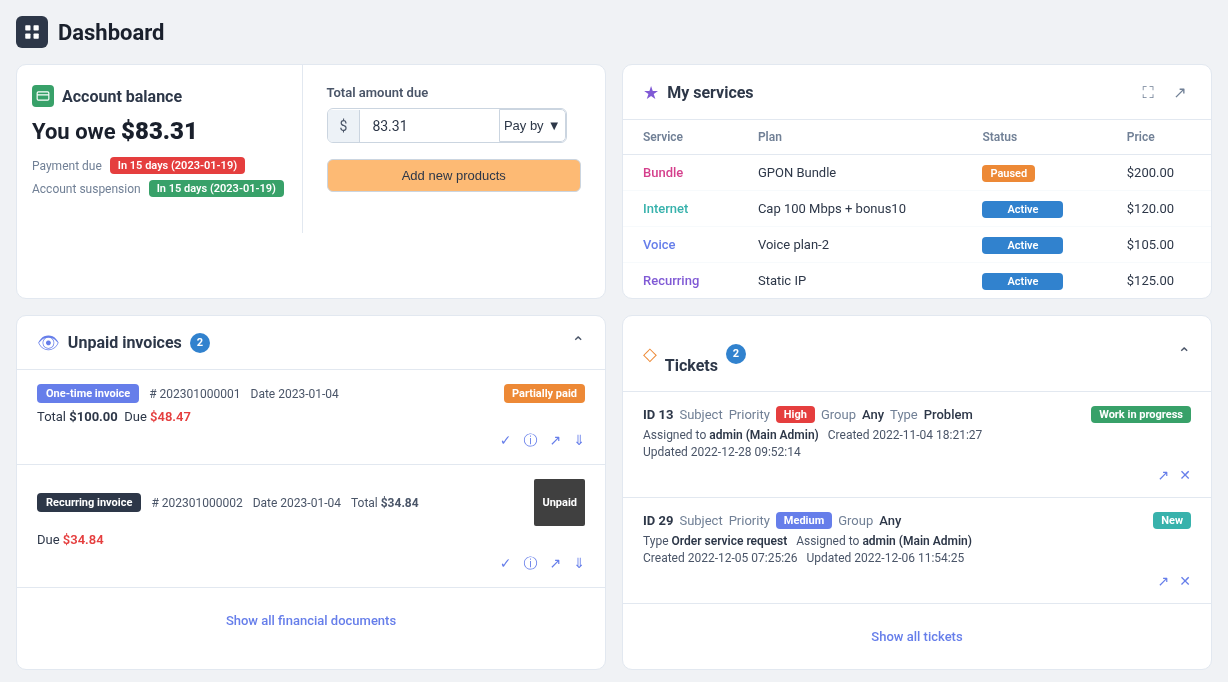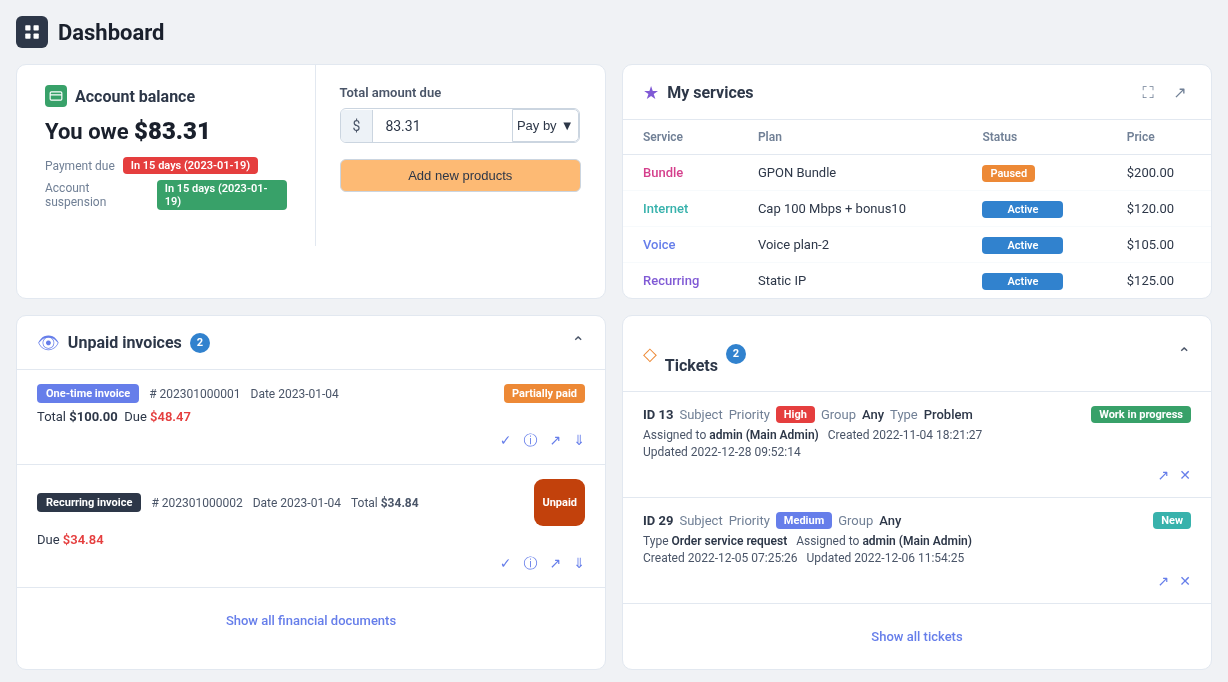--- a/index.html
+++ b/index.html
@@ -114,21 +114,21 @@
       font-size: 13px;
       color: #2d3748;
       cursor: pointer;
       font-weight: 500;
       float: right;
     }
     .two-col-inner {
       display: flex;
       gap: 0;
     }
-    .left-col { flex: 1; border-right: 1px solid #e2e8f0; padding: 20px 28px; }
+    .left-col { flex: 1; border-right: 1px solid #e2e8f0; padding: 20px 15px; }
     .right-col { flex: 1; padding: 20px 24px; display: flex; flex-direction: column; justify-content: flex-start; }
 
     
     .services-card { padding: 0; }
     .services-header {
       display: flex;
       align-items: center;
       justify-content: space-between;
       padding: 16px 20px;
       border-bottom: 1px solid #e2e8f0;
@@ -213,21 +213,21 @@
       font-size: 11px;
       font-weight: 700;
       padding: 3px 9px;
       border-radius: 4px;
       color: white;
     }
     .badge-onetime { background: #667eea; }
     .badge-recurring { background: #2d3748; }
     .invoice-meta { font-size: 12px; color: #4a5568; }
     .badge-partially-paid { background: #ed8936; color: white; font-size: 11px; font-weight: 700; padding: 3px 8px; border-radius: 4px; margin-left: auto; }
-    .badge-unpaid { background: #c2410c; color: white; font-size: 11px; font-weight: 700; padding: 17px 8px; border-radius: 9px; margin-left: auto; }
+    .badge-unpaid { background: #404040; color: white; font-size: 11px; font-weight: 700; padding: 17px 8px; border-radius: 2px; margin-left: auto; }
     .invoice-amounts { font-size: 13px; color: #2d3748; margin-bottom: 8px; }
     .amount-due { color: #e53e3e; font-weight: 600; }
     .invoice-actions {
       display: flex;
       justify-content: flex-end;
       gap: 12px;
       color: #667eea;
     }
     .action-icon { cursor: pointer; font-size: 14px; color: #667eea; }
     .show-all-link {

